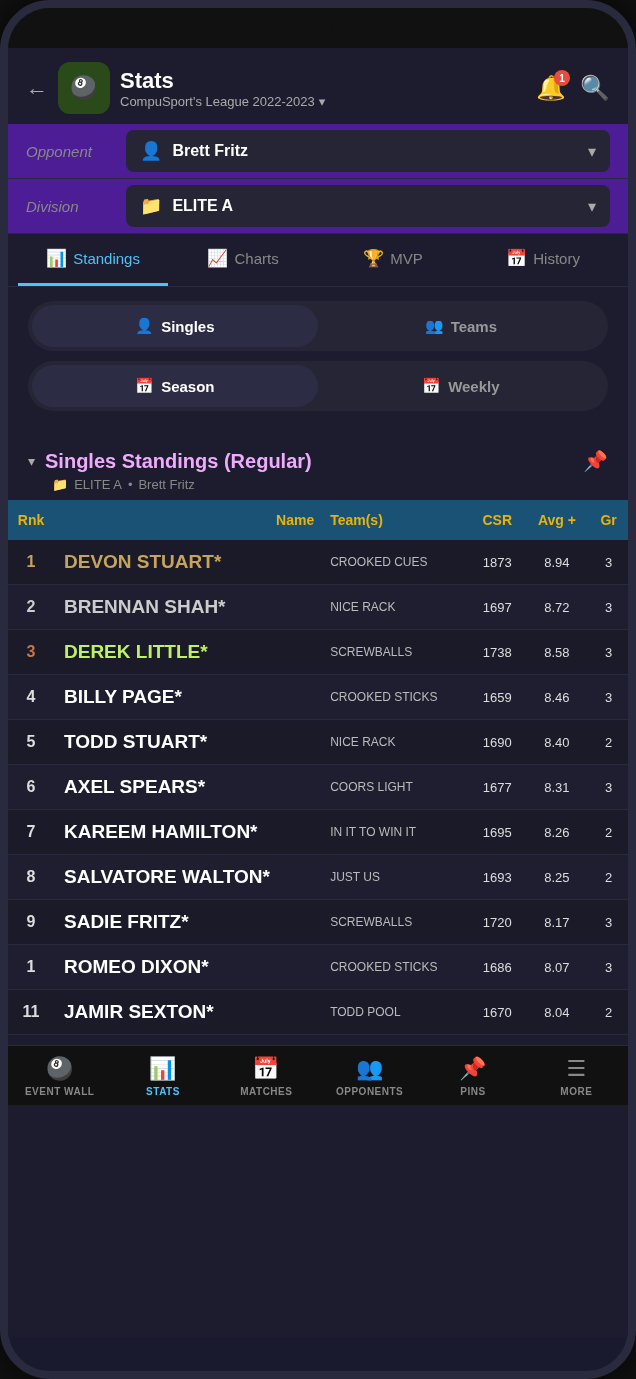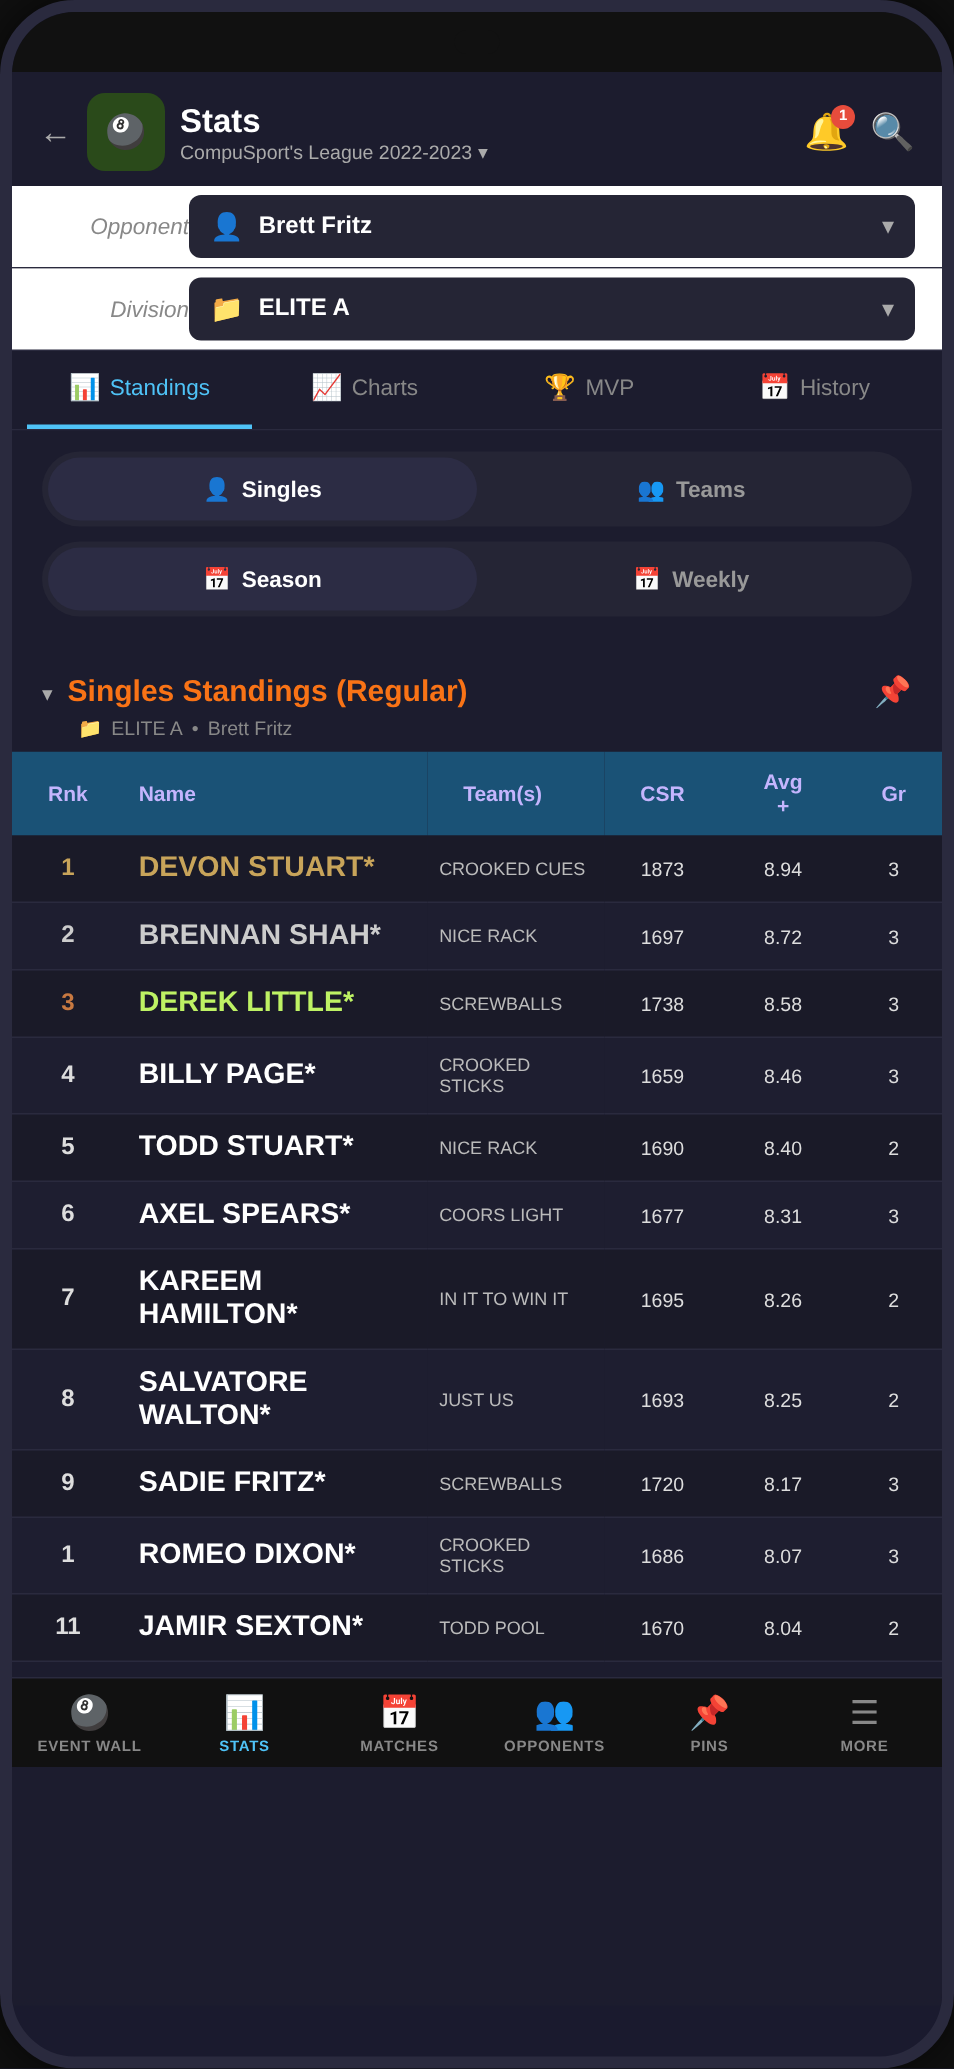--- a/index.html
+++ b/index.html
@@ -112,26 +112,25 @@
       justify-content: center;
     }
     .search-btn {
       font-size: 24px;
       color: #ccc;
       cursor: pointer;
     }
 
     
     .filter-row {
-      background: #ffffff;
+      background: #4c1d95;
       padding: 6px 18px;
       display: flex;
       align-items: center;
       border-bottom: 1px solid #2a2a3e;
-      text-align: right;
     }
     .filter-label {
       color: #888;
       font-size: 15px;
       width: 100px;
       font-style: italic;
     }
     .filter-value {
       flex: 1;
       background: #252535;
@@ -231,21 +230,21 @@
     .section-collapse {
       display: flex;
       align-items: center;
       gap: 10px;
     }
     .collapse-icon {
       color: #aaa;
       font-size: 14px;
     }
     .section-title {
-      color: #f97316;
+      color: #f0abfc;
       font-size: 20px;
       font-weight: 800;
     }
     .pin-icon {
       color: #c8a45a;
       font-size: 20px;
       cursor: pointer;
     }
     .section-subtitle {
       color: #888;
@@ -262,28 +261,28 @@
       margin: 0 0 10px 0;
     }
     table {
       width: 100%;
       border-collapse: collapse;
     }
     thead tr {
       background: #1a5276;
     }
     thead th {
-      color: #c4b5fd;
+      color: #eab308;
       font-size: 14px;
       font-weight: 700;
-      padding: 12px 24px;
+      padding: 12px 8px;
       text-align: center;
     }
     thead th:first-child { width: 46px; }
-    thead th:nth-child(2) { text-align: left; padding-left: 10px; }
+    thead th:nth-child(2) { text-align: right; padding-left: 10px; }
     thead th:nth-child(3) { text-align: left; }
 
     tbody tr {
       border-bottom: 1px solid #2a2a3e;
     }
     tbody tr:nth-child(even) {
       background: #1e1e30;
     }
     tbody tr:nth-child(odd) {
       background: #1a1a28;

